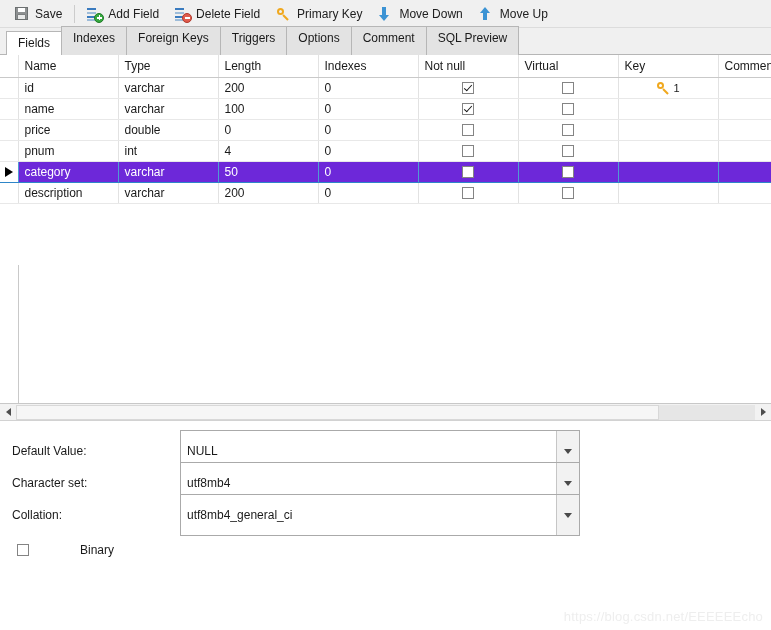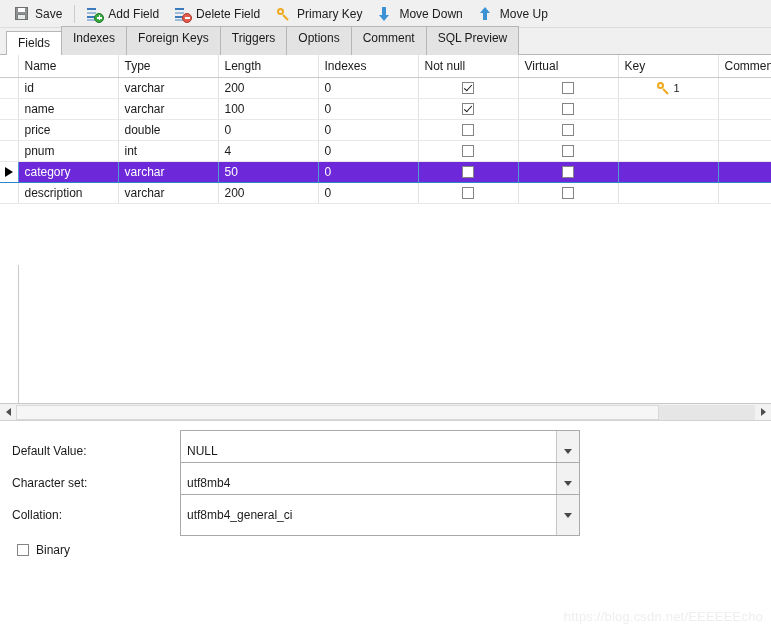--- a/index.html
+++ b/index.html
@@ -428,20 +428,21 @@
     border-left: 4px solid transparent;
     border-right: 4px solid transparent;
     border-top: 5px solid #4a4a4a;
   }
   #binary-row {
     display: flex;
     align-items: center;
     height: 30px;
     margin-top: 4px;
     margin-left: 5px;
+    gap: 44px;
   }
   #binary-row .binary-label {
     margin-left: 7px;
     font-size: 12px;
     color: #1a1a1a;
   }
 
   
   #watermark {
     position: absolute;

